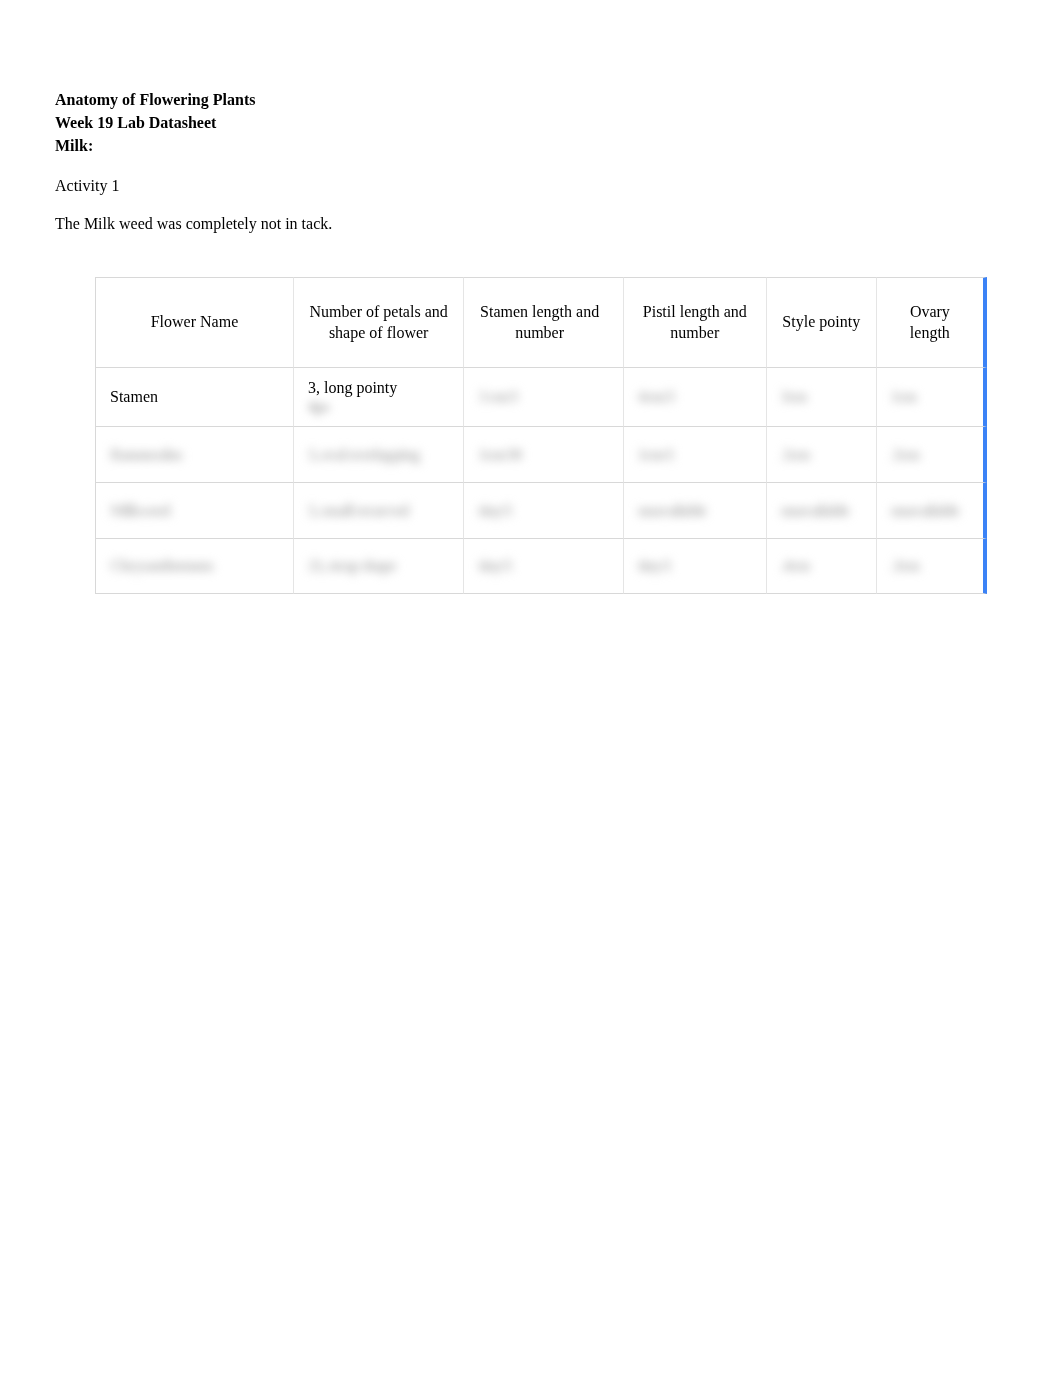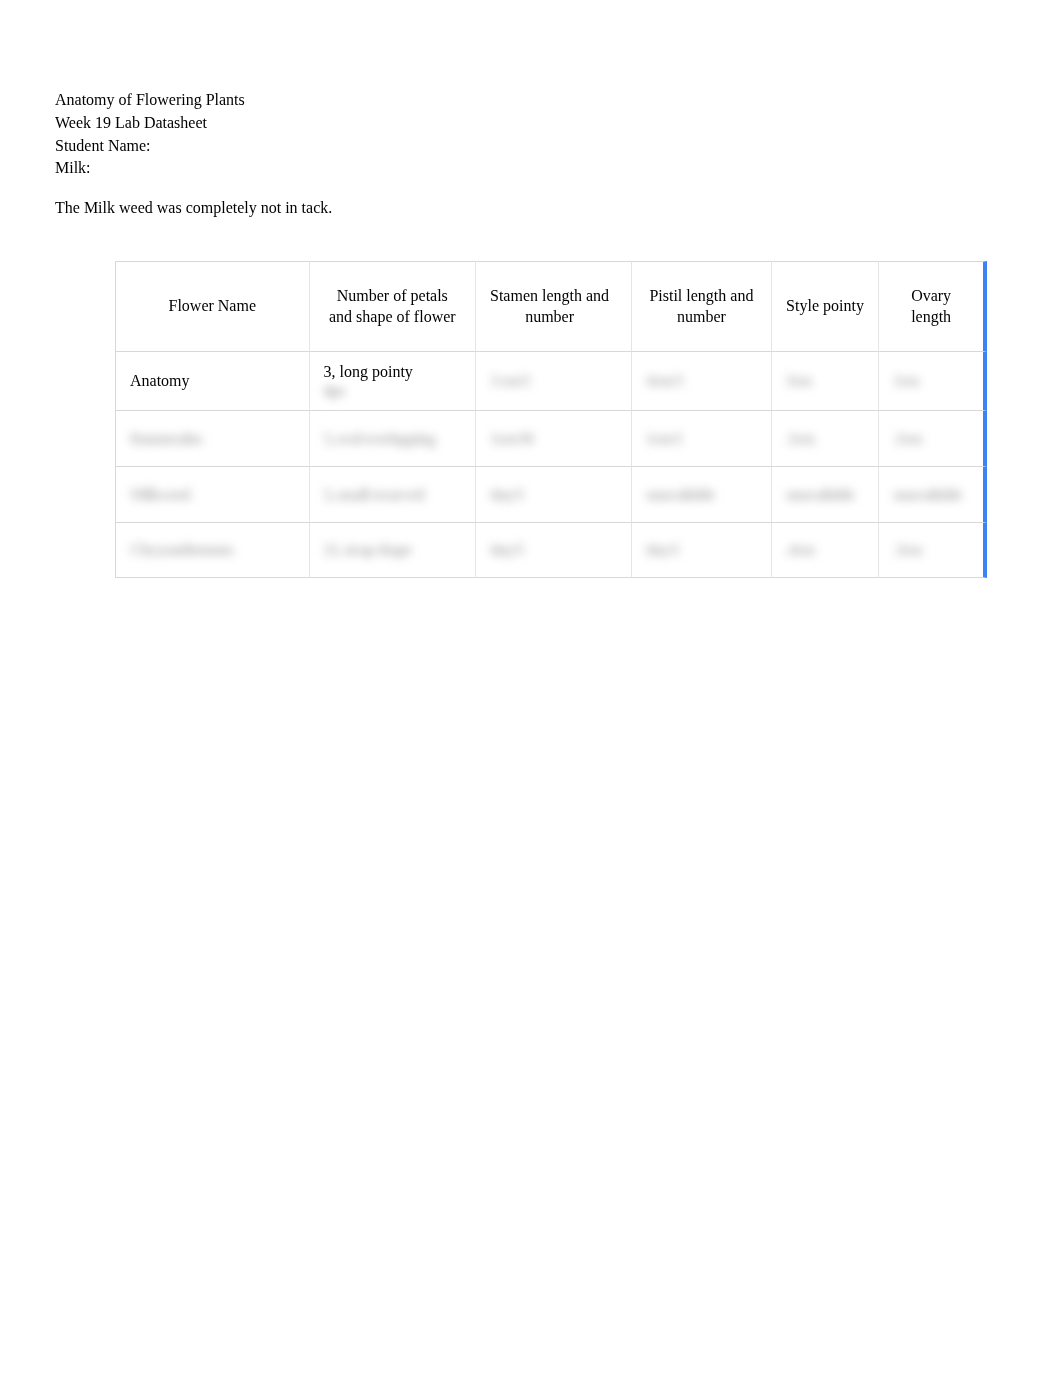--- a/index.html
+++ b/index.html
@@ -14,30 +14,31 @@
       background: #fff;
       width: 1062px;
       padding: 90px 55px;
     }
     .header-text {
       line-height: 1.3;
       margin-bottom: 20px;
     }
     .header-text div {
       margin-bottom: 2px;
+      font-weight: bold;
     }
     .activity {
       margin-bottom: 18px;
       line-height: 1.3;
     }
     .note {
       margin-bottom: 44px;
     }
     .table-wrap {
-      margin-left: 60px;
+      margin-left: 40px;
       margin-right: 20px;
     }
     table {
       width: 100%;
       border-collapse: separate;
       border-spacing: 0;
     }
     th, td {
       border-top: 1px solid #d8d8d8;
       border-left: 1px solid #e5e5e5;
@@ -91,46 +92,46 @@
       display: inline-block;
       line-height: 1.25;
     }
   </style>
 </head>
 <body>
 
 <div class="header-text">
   <div>Anatomy of Flowering Plants</div>
   <div>Week 19 Lab Datasheet</div>
-  <div>Student Name:</div>
   <div>Milk:</div>
 </div>
 
 <div class="activity">
+  <div>Activity 1</div>
 </div>
 
 <div class="note">The Milk weed was completely not in tack.</div>
 
 <div class="table-wrap">
   <table>
     <thead>
       <tr>
         <th class="col-name">Flower Name</th>
         <th class="col-petals">Number of petals and shape of flower</th>
         <th class="col-stamen">Stamen length and number</th>
         <th class="col-pistil">Pistil length and number</th>
         <th class="col-style">Style pointy</th>
         <th class="col-ovary">Ovary length</th>
       </tr>
     </thead>
     <tbody>
 
       <tr>
         <td>
-          <span class="cell-text">Anatomy</span>
+          <span class="cell-text">Stamen</span>
         </td>
         <td>
           <span class="cell-text">3, long pointy</span><br>
           <span class="blur blur-sm">tips</span>
         </td>
         <td>
           <span class="blur">3 cm/3</span>
         </td>
         <td>
           <span class="blur">4cm/3</span>

